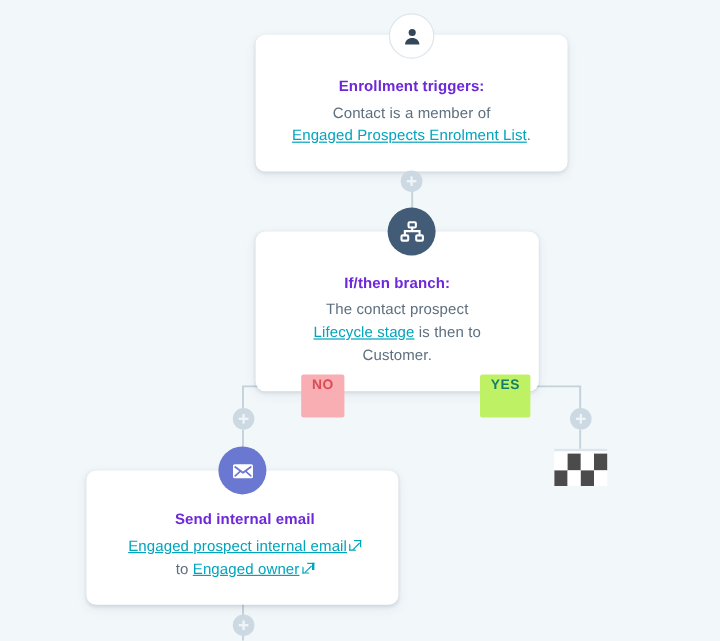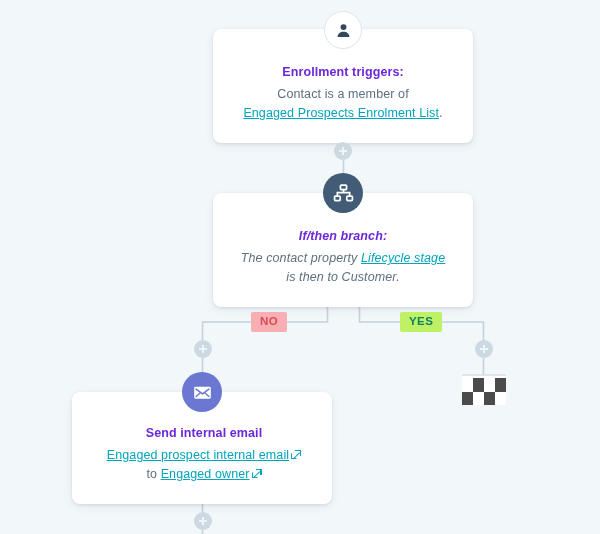--- a/index.html
+++ b/index.html
@@ -152,21 +152,21 @@
   }
   .plus:before { width: 8px; height: 1.6px; }
   .plus:after  { width: 1.6px; height: 8px; }
 
   
   .blabel {
     position: absolute;
     font-size: 11.5px;
     font-weight: bold;
     letter-spacing: .4px;
-    padding: 3px 9px 4px 9px;
+    padding: 3px 9px 20px 9px;
     border-radius: 2px;
     line-height: 13px;
   }
   .blabel.no  { background: #f8aeb3; color: #d94c53; }
   .blabel.yes { background: #bef264; color: #127e68; }
 
   
   .flag {
     position: absolute;
     width: 44px;
@@ -217,25 +217,25 @@
 
   <div class="node-icon trigger" style="left:324px; top:11px;">
     <svg width="17" height="17" viewBox="0 0 24 24" aria-hidden="true">
       <circle cx="12" cy="7.2" r="4.2" fill="#33475b"></circle>
       <path d="M3.6 21.2c0-4.7 3.8-7.6 8.4-7.6s8.4 2.9 8.4 7.6z" fill="#33475b"></path>
     </svg>
   </div>
 
   <div class="plus" style="left:334px; top:142px;"></div>
 
-  <div class="card" style="left:213px; top:193px; width:260px;font-style:italic;">
+  <div class="card" style="left:213px; top:193px; width:236px;">
     <div class="card-body">
       <div class="card-title">If/then branch:</div>
       <div class="card-desc">
-        <span>The contact property </span><a class="lnk" href="#">Lifecycle stage</a><span> is then to </span><span>Customer</span><span>.</span>
+        <span>The contact prospect </span><a class="lnk" href="#">Lifecycle stage</a><span> is then to </span><span>Customer</span><span>.</span>
       </div>
     </div>
   </div>
 
   <div class="node-icon branch" style="left:323px; top:173px;">
     <svg width="21" height="21" viewBox="0 0 24 24" aria-hidden="true">
       <rect x="8.5" y="2.5" width="7" height="5" rx="1.1" fill="none" stroke="#ffffff" stroke-width="2"></rect>
       <rect x="1.8" y="15" width="6.4" height="5" rx="1.1" fill="none" stroke="#ffffff" stroke-width="2"></rect>
       <rect x="15.8" y="15" width="6.4" height="5" rx="1.1" fill="none" stroke="#ffffff" stroke-width="2"></rect>
       <path d="M12 7.5 V11 M5 15 V11 H19 V15" fill="none" stroke="#ffffff" stroke-width="2" stroke-linecap="round"></path>

